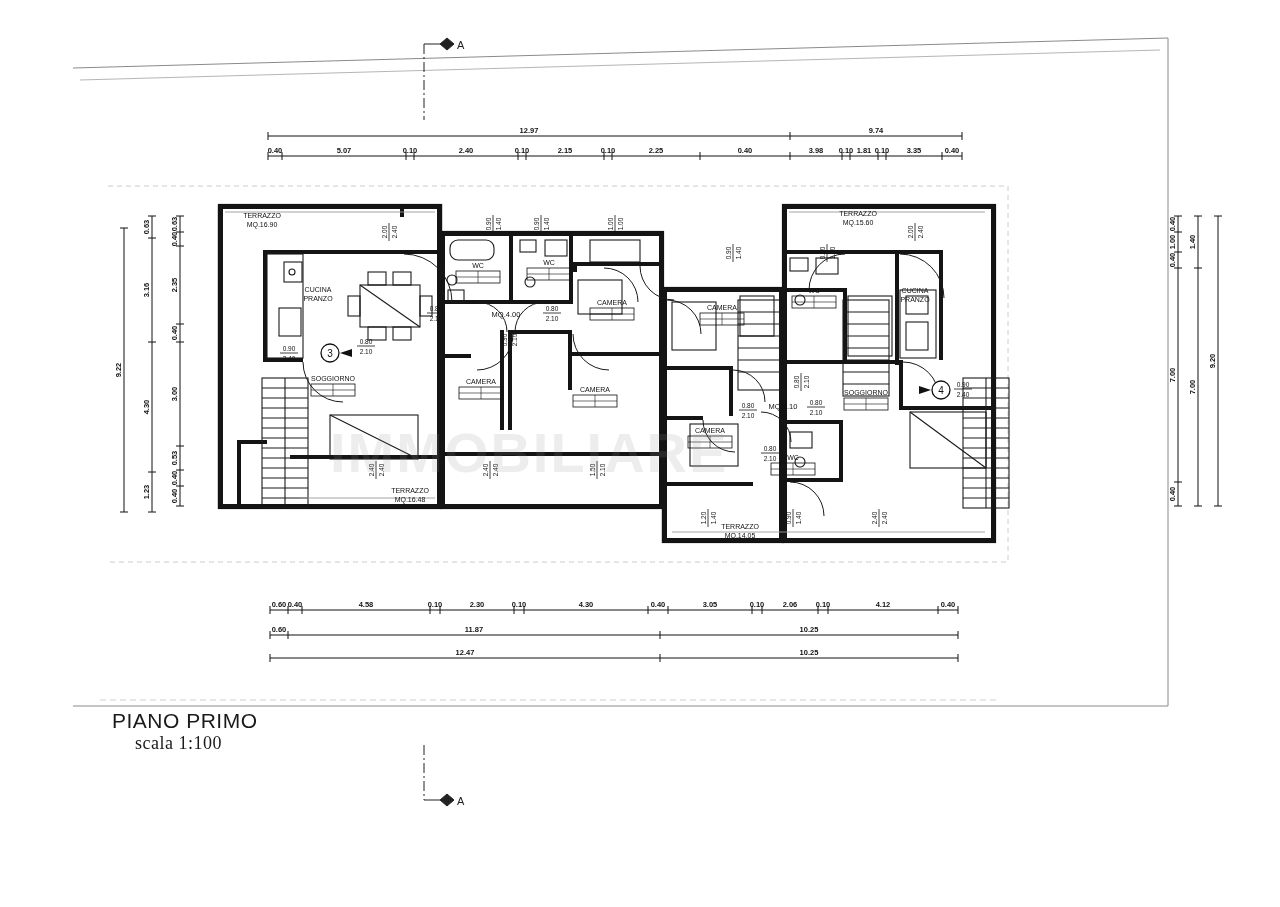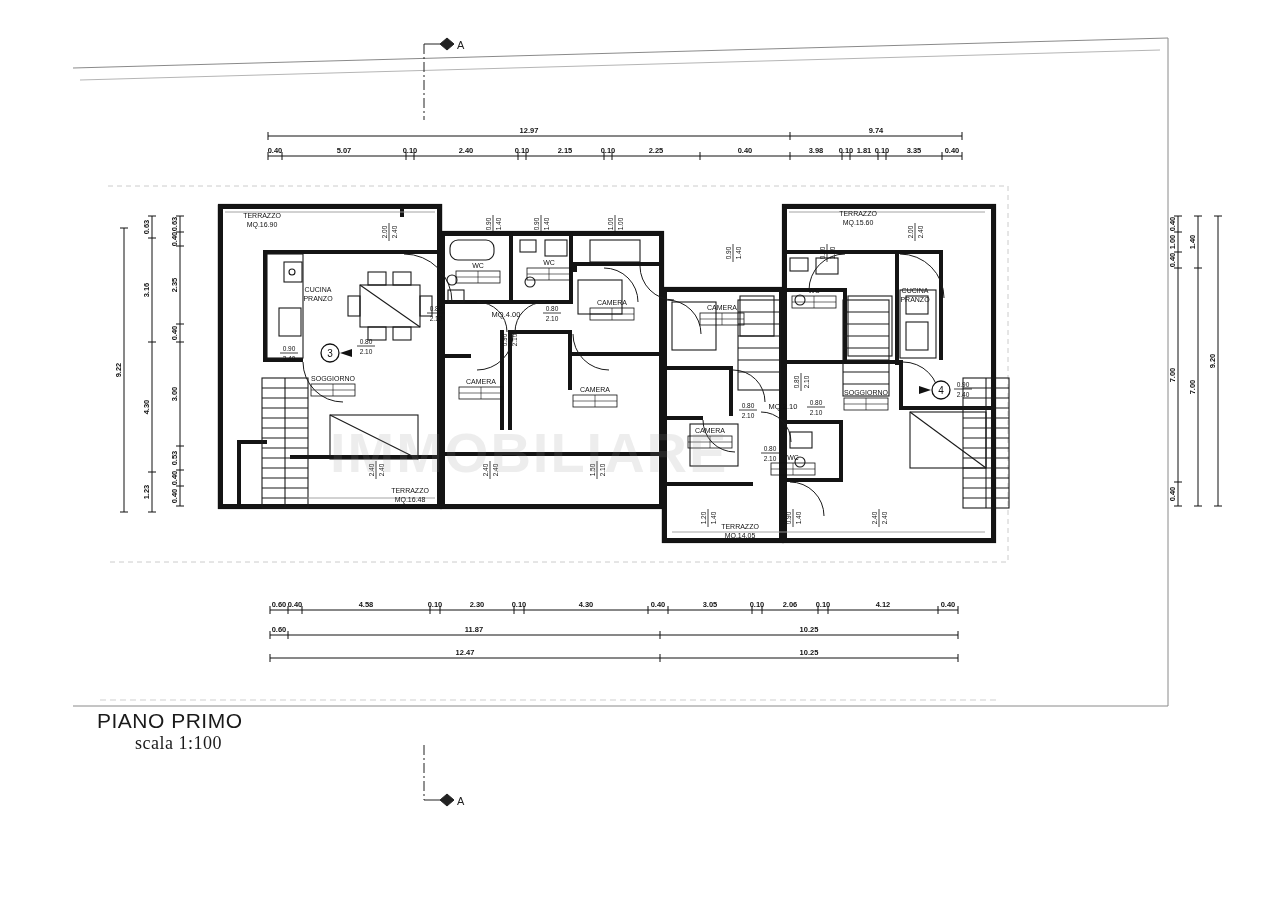--- a/index.html
+++ b/index.html
@@ -2,21 +2,21 @@
 <html><head>
 <meta charset="utf-8">
 <title>Piano Primo</title>
 <style>
   html,body{margin:0;padding:0;background:#ffffff;}
   body{width:1280px;height:907px;position:relative;overflow:hidden;
        font-family:"Liberation Sans",sans-serif;color:#111;}
   #stage{position:absolute;left:0;top:0;width:1280px;height:907px;}
   svg#plan{position:absolute;left:0;top:0;width:1280px;height:907px;}
   .ttl{position:absolute;font-family:"Liberation Sans",sans-serif;color:#1a1a1a;}
-  #title-main{left:97px;top:709px;font-size:21px;letter-spacing:.5px;}
+  #title-main{left:112px;top:709px;font-size:21px;letter-spacing:.5px;}
   #title-sub{left:135px;top:733px;font-size:18px;letter-spacing:.5px;font-family:Liberation Serif, serif;}
   .wm{position:absolute;left:330px;top:420px;width:560px;height:90px;
       font-size:56px;font-weight:bold;color:rgba(140,140,140,0.16);
       letter-spacing:2px;white-space:nowrap;pointer-events:none;
       font-family:"Liberation Sans",sans-serif;}
 </style>
 </head>
 <body>
 
 <div id="stage">

